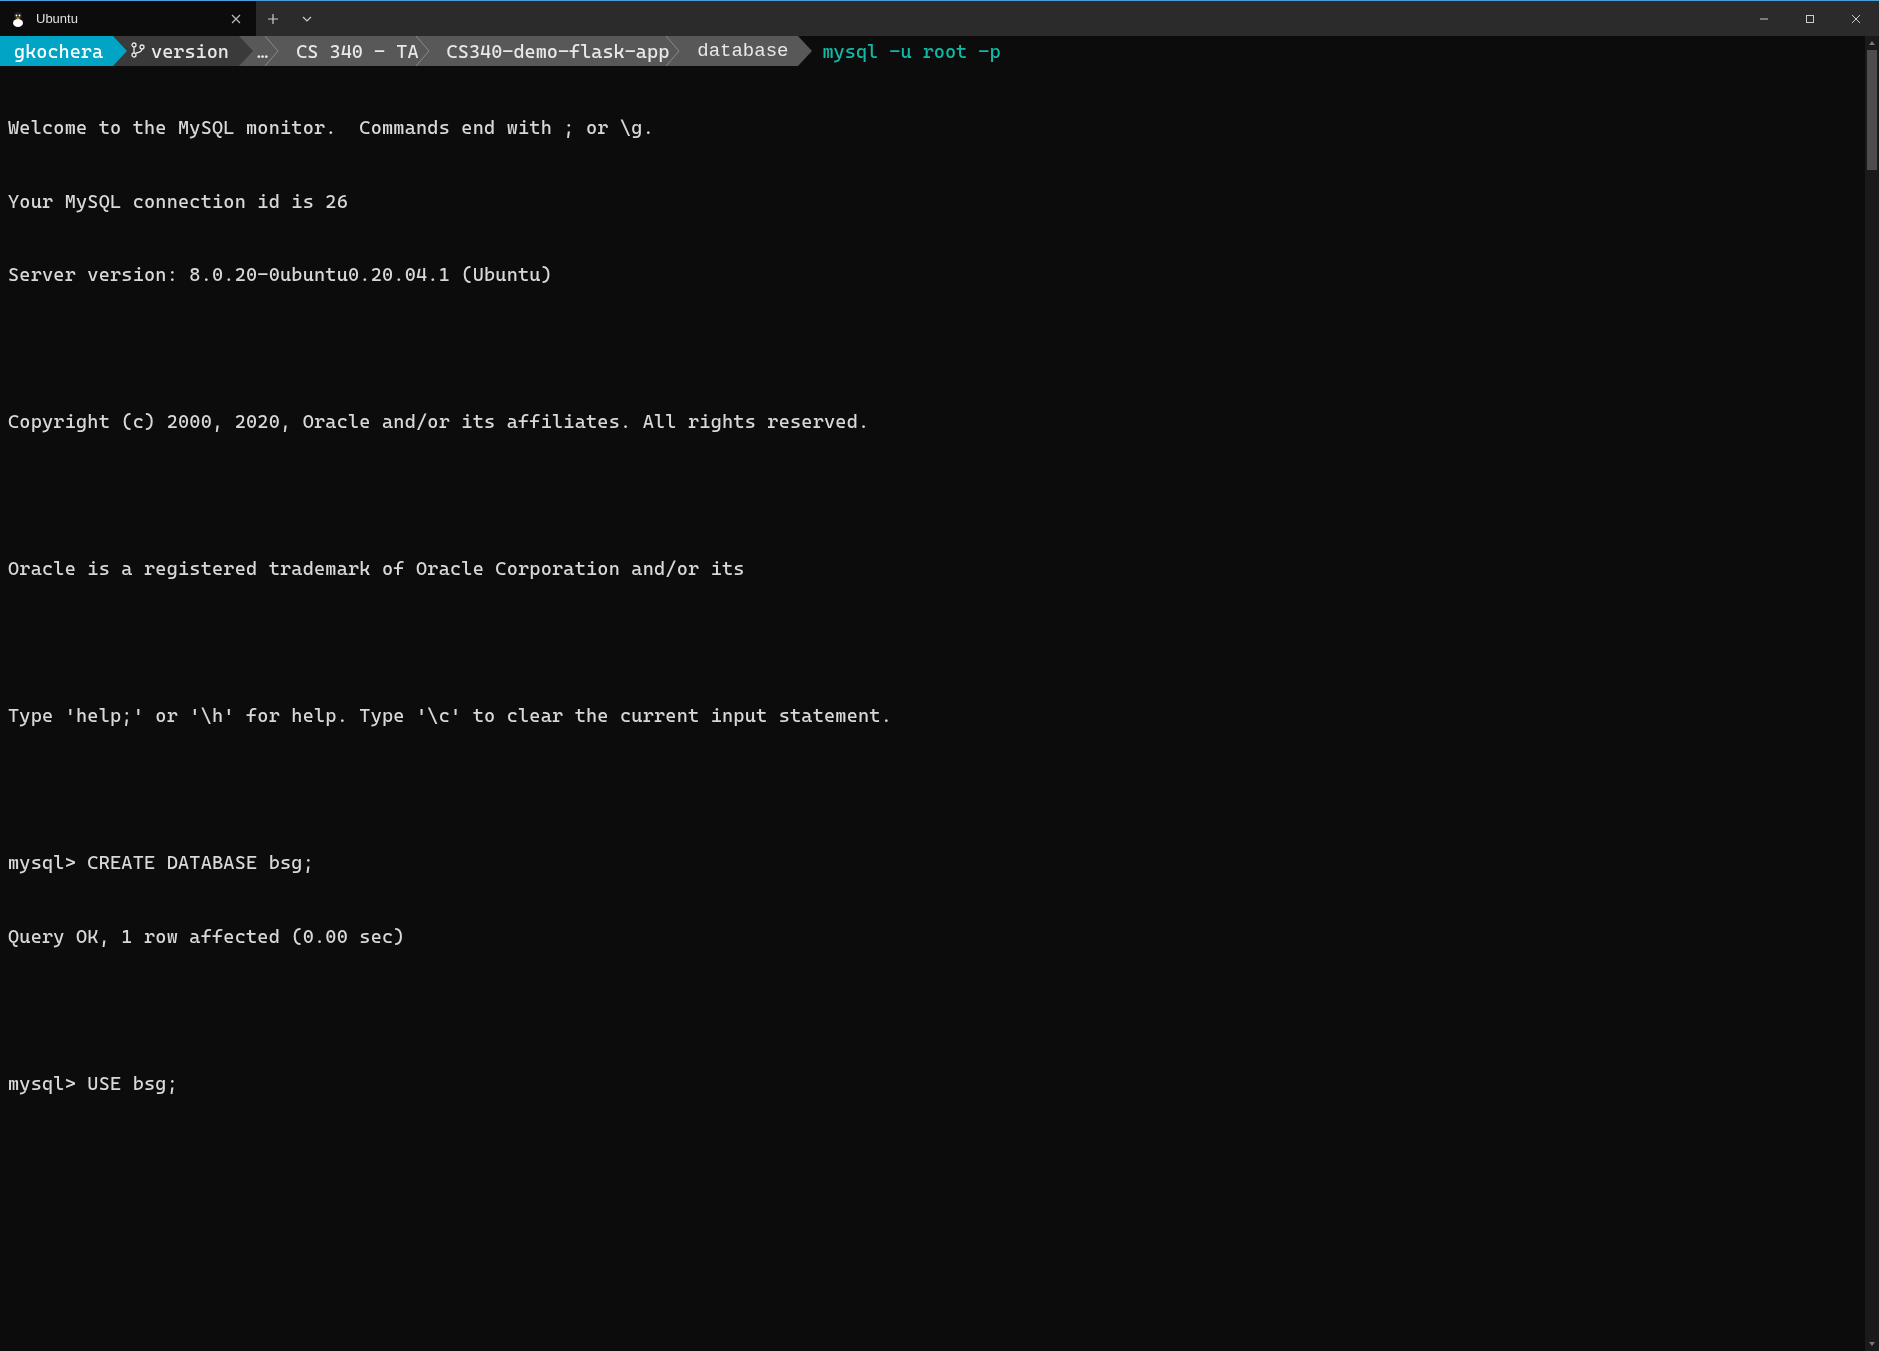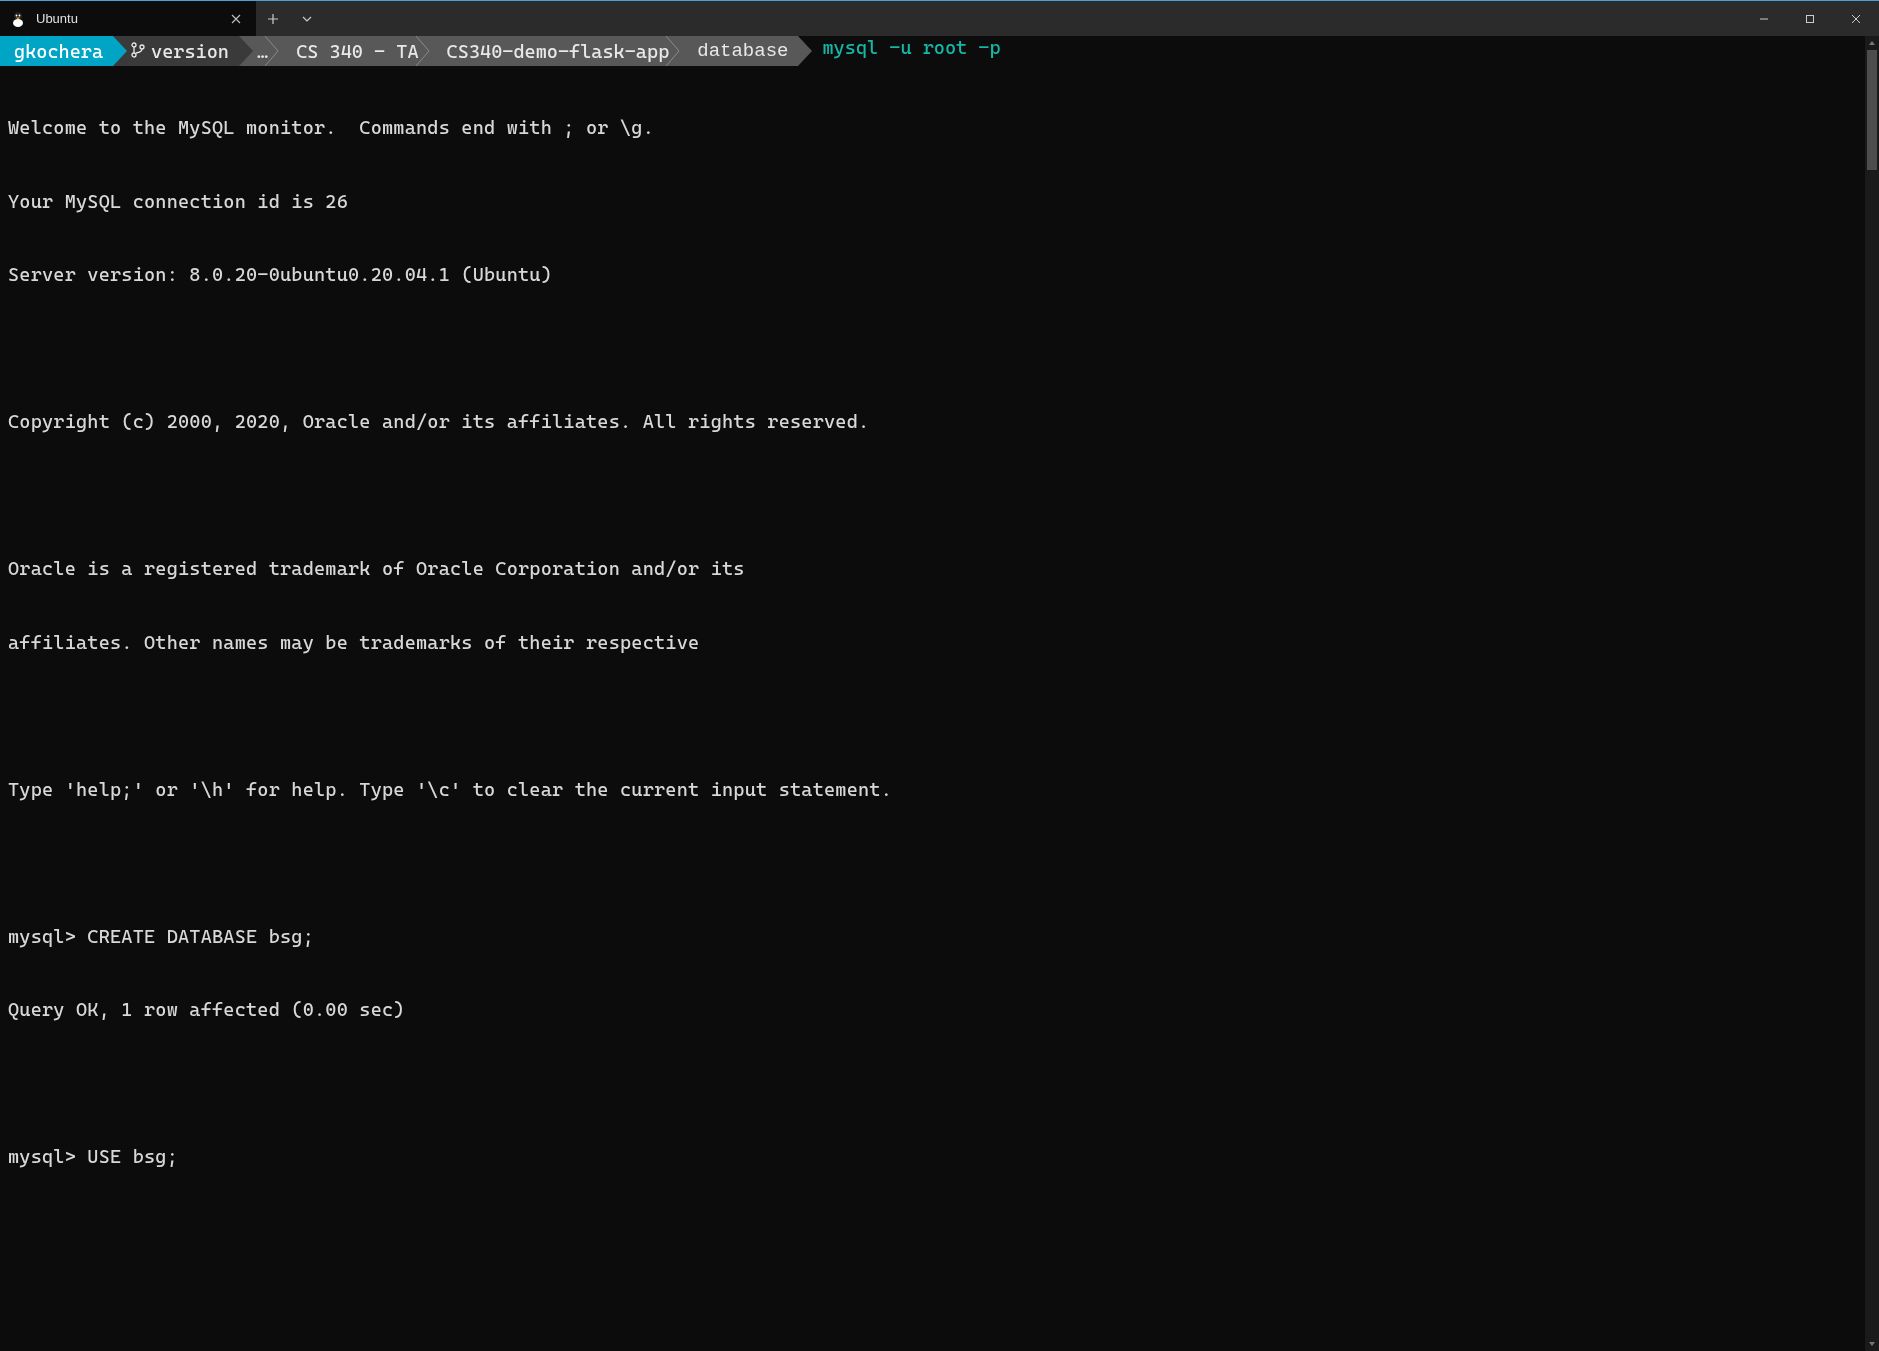--- a/index.html
+++ b/index.html
@@ -88,21 +88,21 @@
     position: absolute;
     left: 2px; right: 2px;
     top: 14px;
     height: 120px;
     background: #4d4d4d;
   }
 
   
   .prompt-line {
     display: flex;
-    align-items: flex-start;
+    align-items: center;
     height: 30px;
     font-size: 19px;
     white-space: nowrap;
   }
   .seg {
     display: flex;
     align-items: center;
     padding: 0 10px 0 18px;
     position: relative;
     height: 100%;
@@ -281,21 +281,20 @@
   </div>
 
   <div class="term-output">
     <span class="line">Welcome to the MySQL monitor.  Commands end with ; or \g.</span>
     <span class="line">Your MySQL connection id is 26</span>
     <span class="line">Server version: 8.0.20-0ubuntu0.20.04.1 (Ubuntu)</span>
     <div class="blank"></div>
     <span class="line">Copyright (c) 2000, 2020, Oracle and/or its affiliates. All rights reserved.</span>
     <div class="blank"></div>
     <span class="line">Oracle is a registered trademark of Oracle Corporation and/or its</span>
-    <span class="line">affiliates. Other names may be trademarks of their respective</span>
     <div class="blank"></div>
     <span class="line">Type 'help;' or '\h' for help. Type '\c' to clear the current input statement.</span>
     <div class="blank"></div>
     <span class="line">mysql&gt; CREATE DATABASE bsg;</span>
     <span class="line">Query OK, 1 row affected (0.00 sec)</span>
     <div class="blank"></div>
     <span class="line">mysql&gt; USE bsg;</span>
     
     
     

